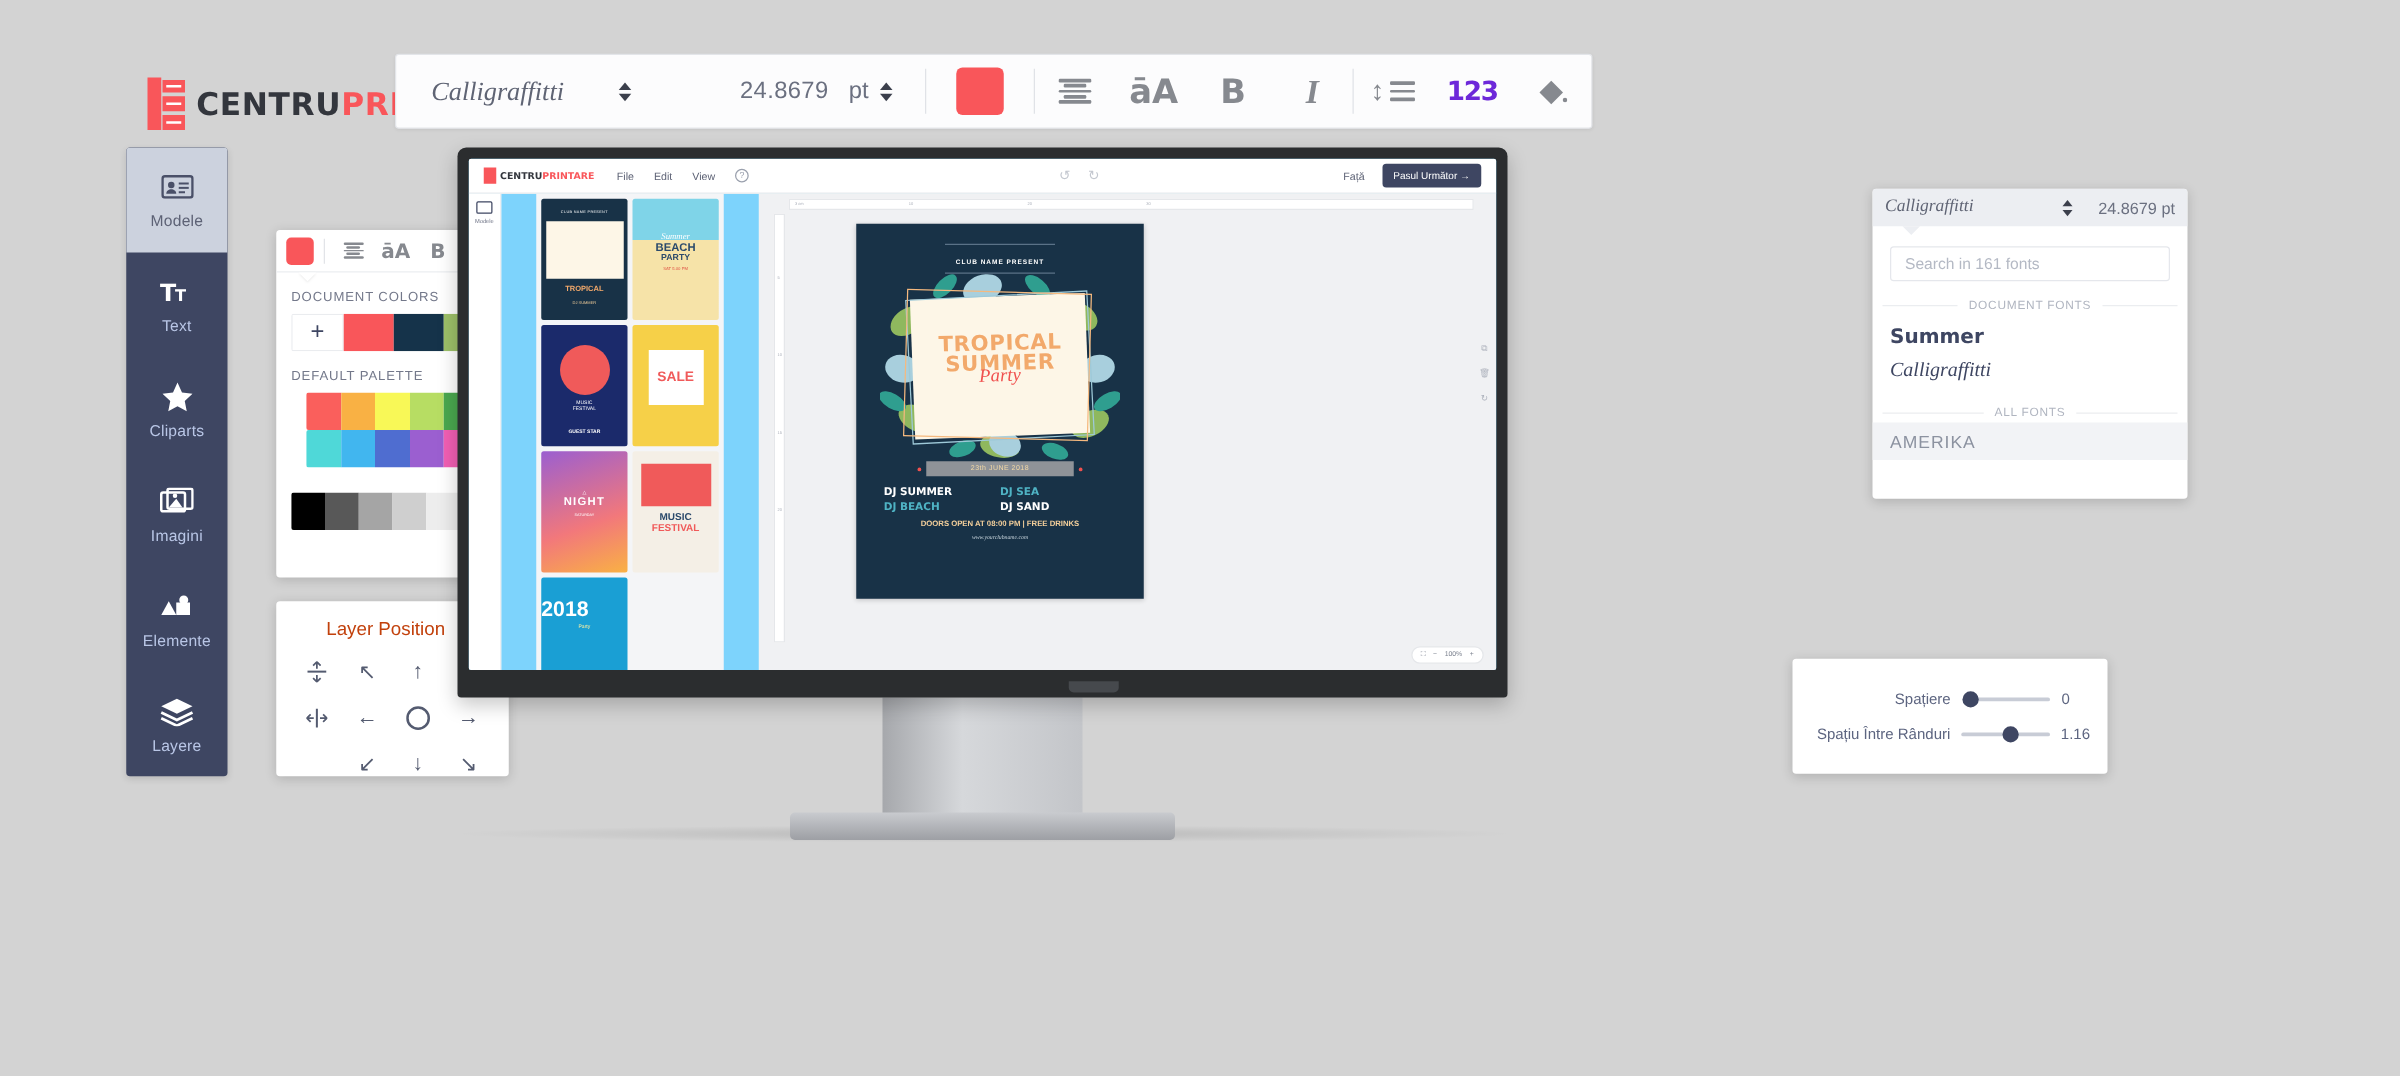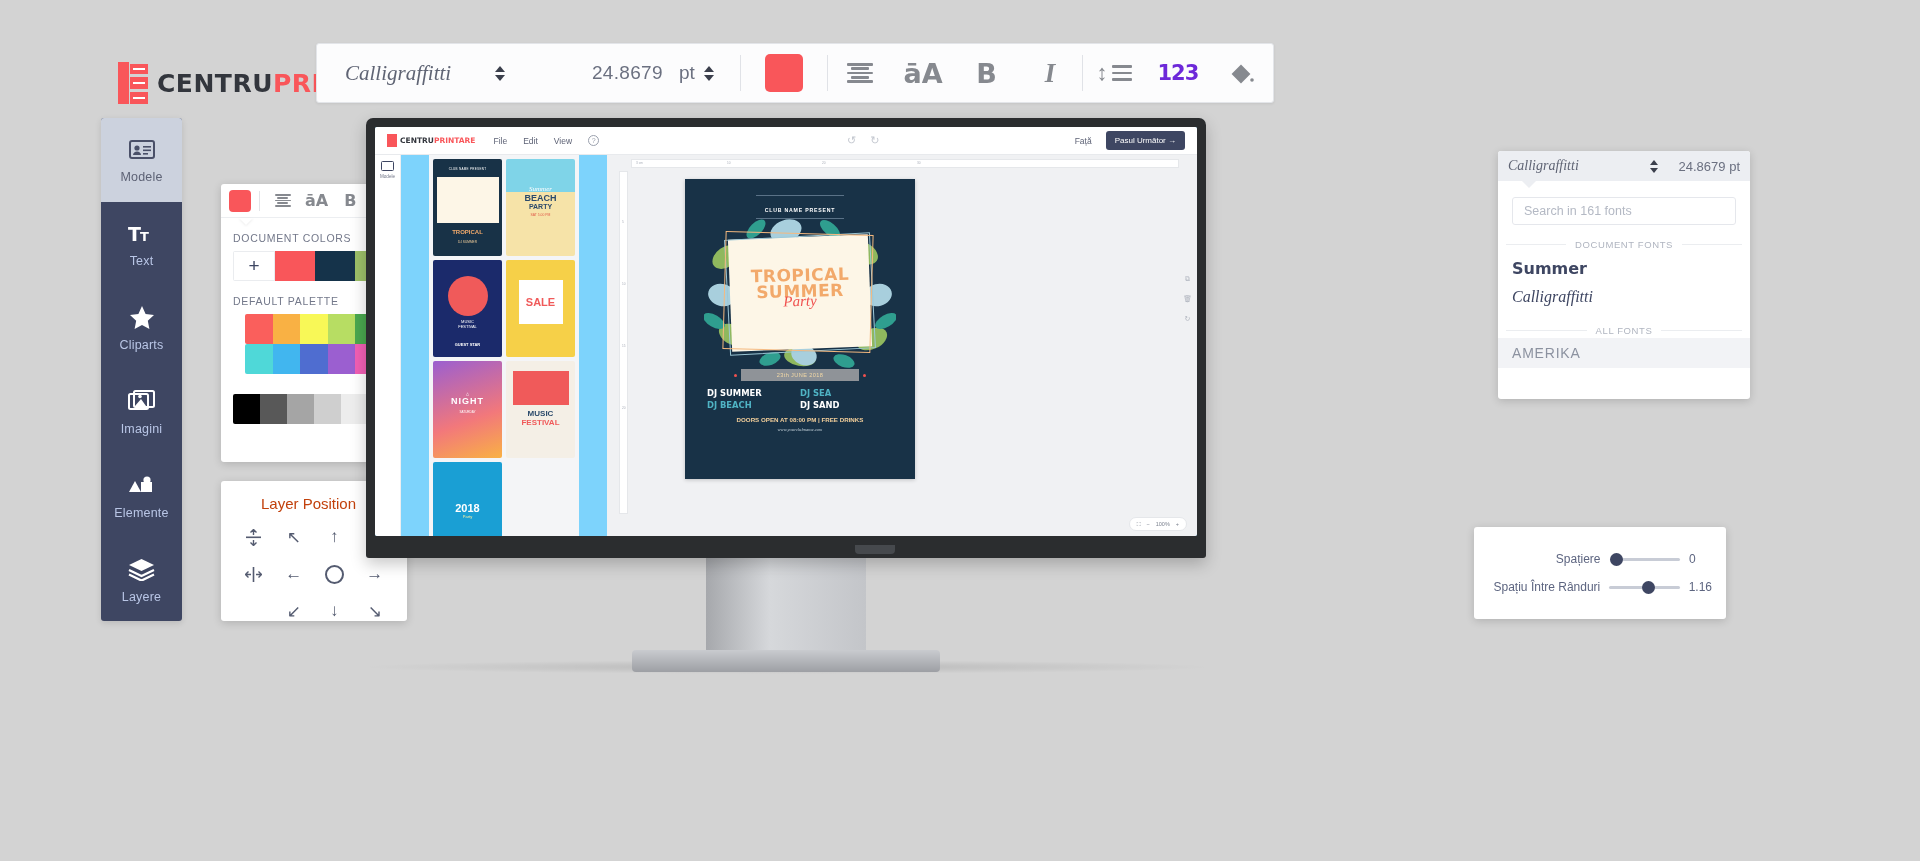--- a/index.html
+++ b/index.html
@@ -237,21 +237,21 @@
   .fp-sec .ln { flex:1; height:1px; background:#ebedf0; }
   .fp-list { padding: 4px 0 0 0; }
   .fp-item { padding: 5px 14px; color:#3e4662; }
   .fp-item.f0 { font-weight:bold; font-size:16px; font-family:"DejaVu Sans",sans-serif;}
   .fp-item.f1 { font-style:italic; font-size:16px; font-family:"Liberation Serif",serif;}
   .fp-item.f2 { font-size:15px; font-family:"Liberation Sans",sans-serif;}
   .fp-item.f3 { font-size:14px; color:#8c92a0; background:#f2f3f6;
                 letter-spacing:.8px; padding: 7px 14px; }
 
   
-  #spacing-panel { left: 1474px; top: 527px; width: 252px; height: 92px;
+  #spacing-panel { left: 1434px; top: 527px; width: 252px; height: 92px;
                    background:#fff; border-radius:3px;
                    box-shadow:0 2px 9px rgba(0,0,0,.16);
                    display:flex; flex-direction:column; justify-content:center;
                    gap: 14px; padding: 0 14px; }
   .sp-row { display:flex; align-items:center; gap: 9px; }
   .sp-lbl { font-size: 12px; color:#5d6580; width: 118px; text-align:right; }
   .sp-track { position:relative; width: 74px; height: 3px; background:#c8ccd6;
               border-radius:2px; }
   .sp-knob { position:absolute; top:-5px; width:13px;height:13px;border-radius:50%;
              background:#3e4662; }
@@ -554,21 +554,21 @@
           <div style="text-align:center;padding-top:30px;font-size:4px;color:#fff;">△</div>
           <div style="text-align:center;font-size:9px;font-weight:bold;color:#fff;letter-spacing:1px;">NIGHT</div>
           <div style="text-align:center;font-size:3px;color:#fff;margin-top:4px;">SATURDAY</div>
         </div>
         <div class="tmpl" style="background:#f4efe6;color:#333">
           <div style="margin:10px auto 0;width:56px;height:34px;background:#f05a5a;"></div>
           <div style="text-align:center;font-size:8px;font-weight:bold;color:#2b4a6b;margin-top:4px;">MUSIC</div>
           <div style="text-align:center;font-size:8px;font-weight:bold;color:#f05a5a;">FESTIVAL</div>
         </div>
         <div class="tmpl" style="background:#1a9fd4">
-          <div style="text-align:center;padding-top:40px;font-size:11px;font-weight:bold;color:#fff;">2018</div>
+          <div style="padding-top:16px;font-size:17px;font-weight:bold;color:#fff;">2018</div>
           <div style="text-align:center;font-size:4px;color:#fdf0a0;">Party</div>
 
         </div>
       </div>
 
       <div class="canvas-area">
         <div class="ruler-h">
           <span class="tk" style="left:4px;top:1px">3 cm</span>
           <span class="tk" style="left:95px;top:1px">10</span>
           <span class="tk" style="left:190px;top:1px">20</span>

